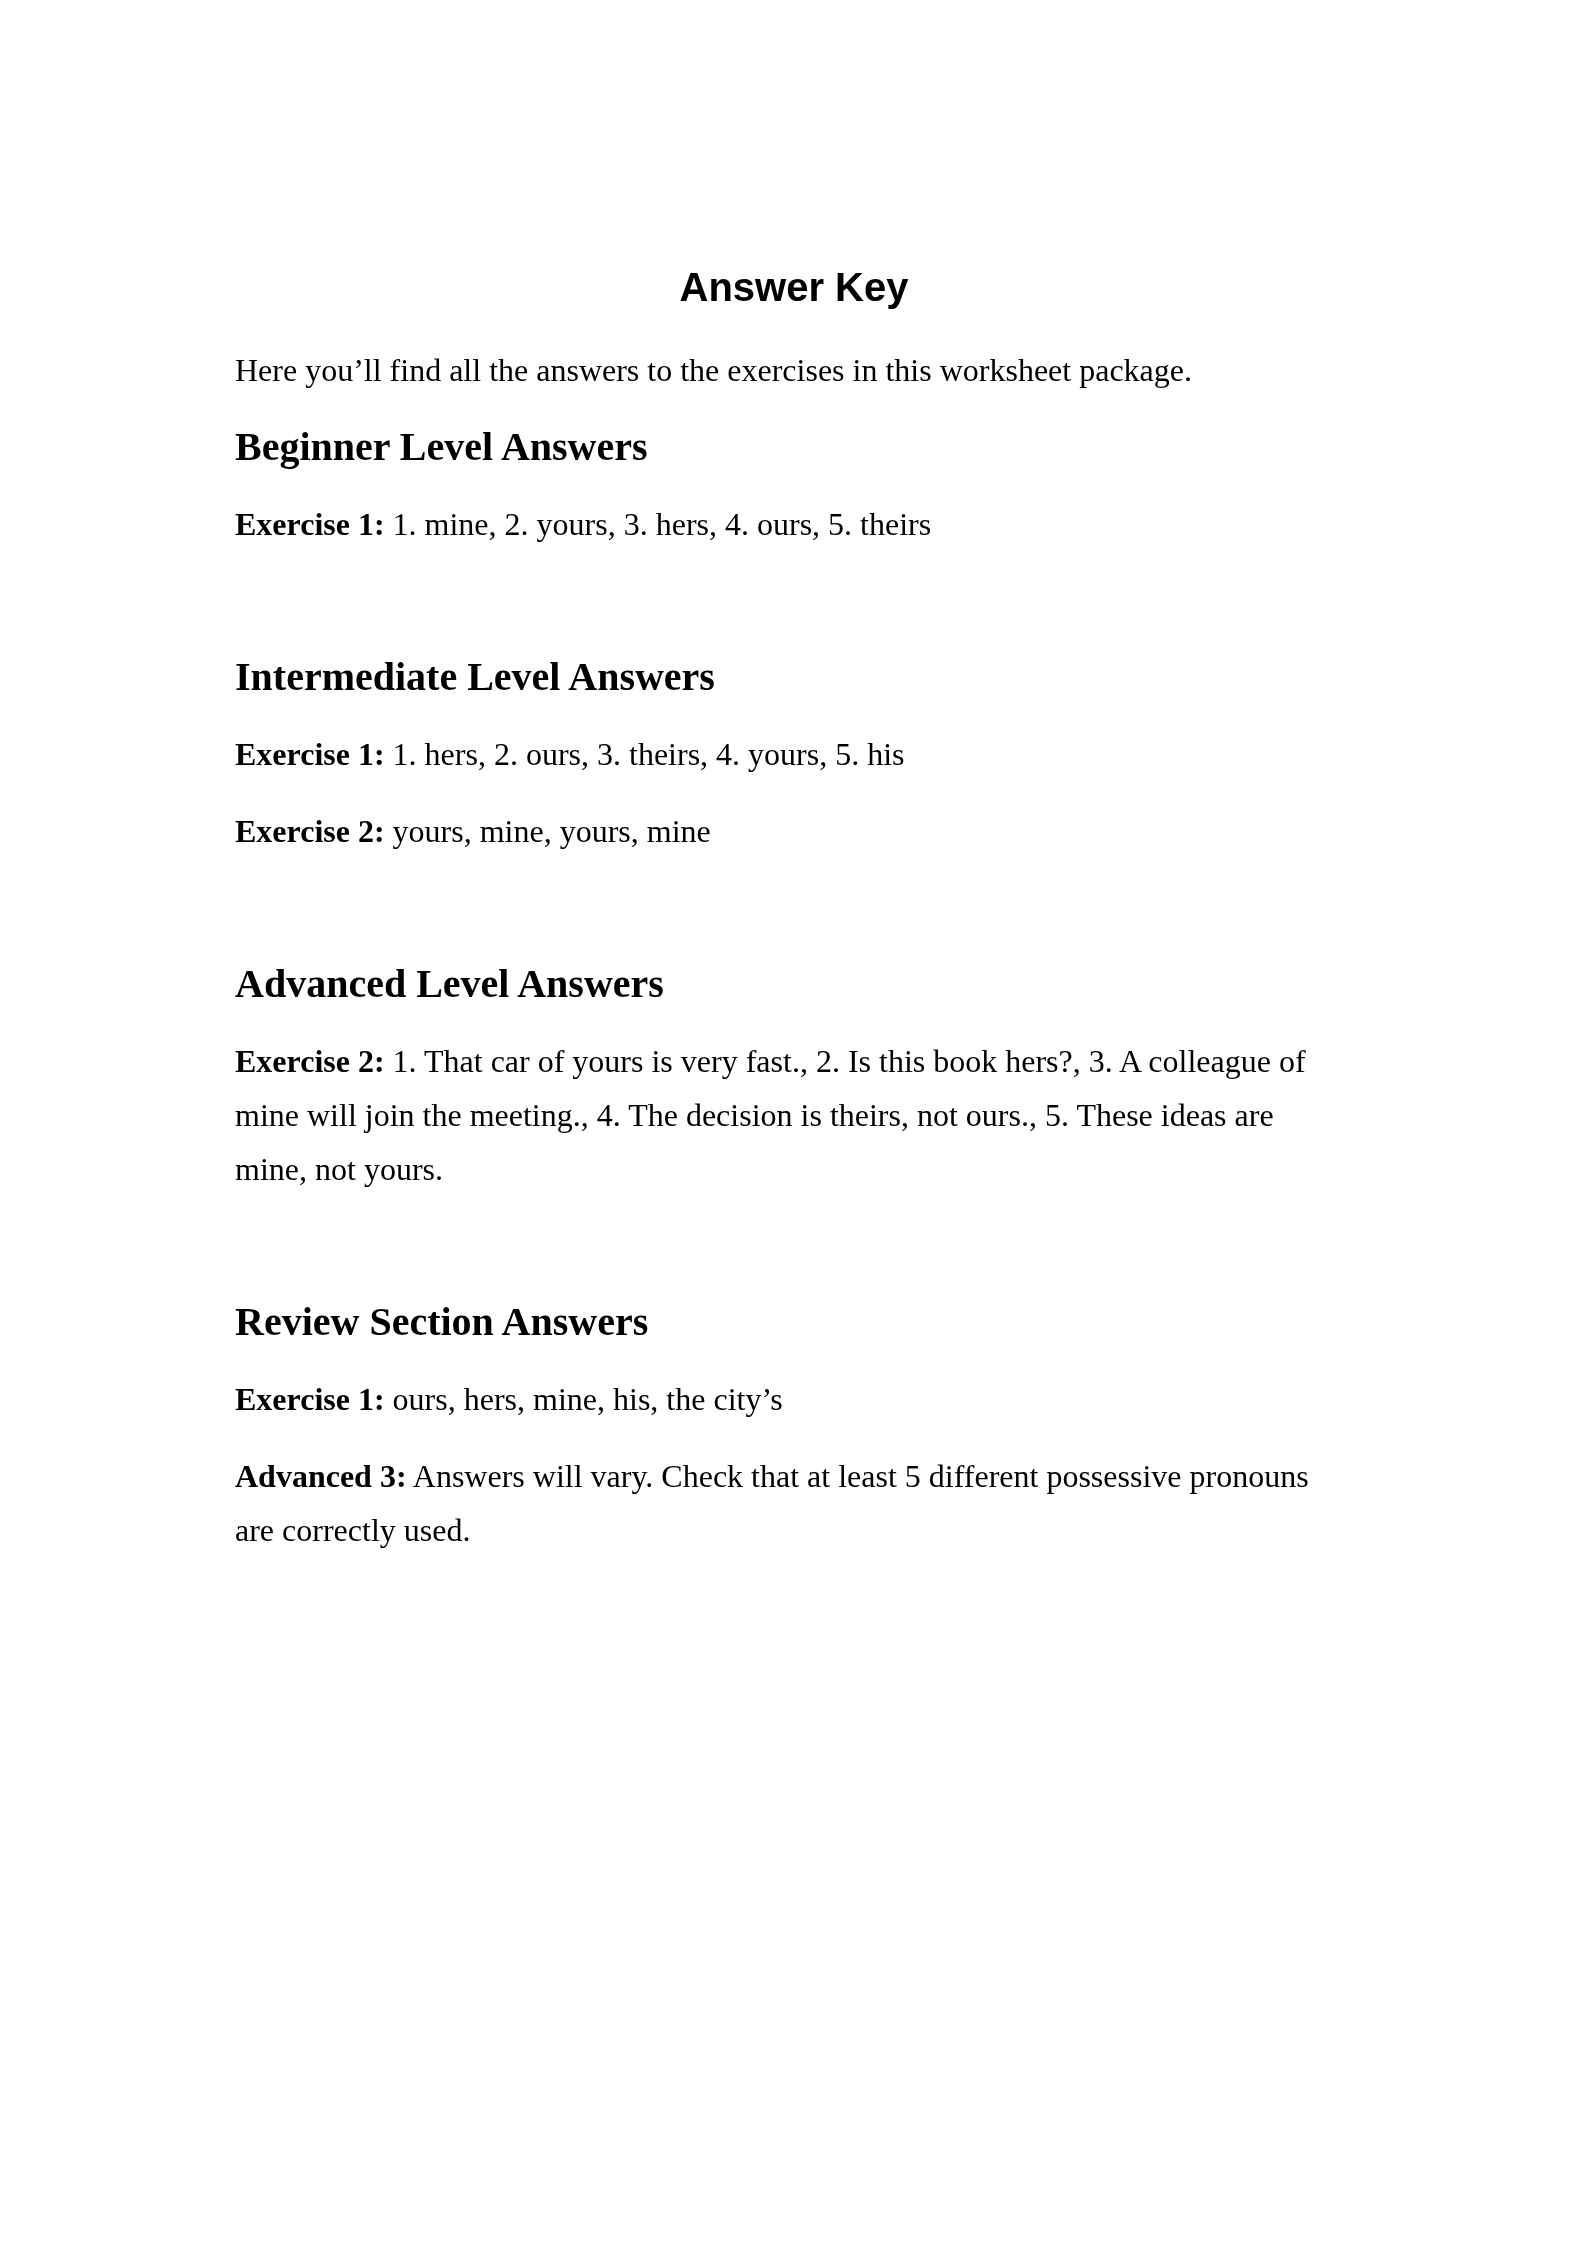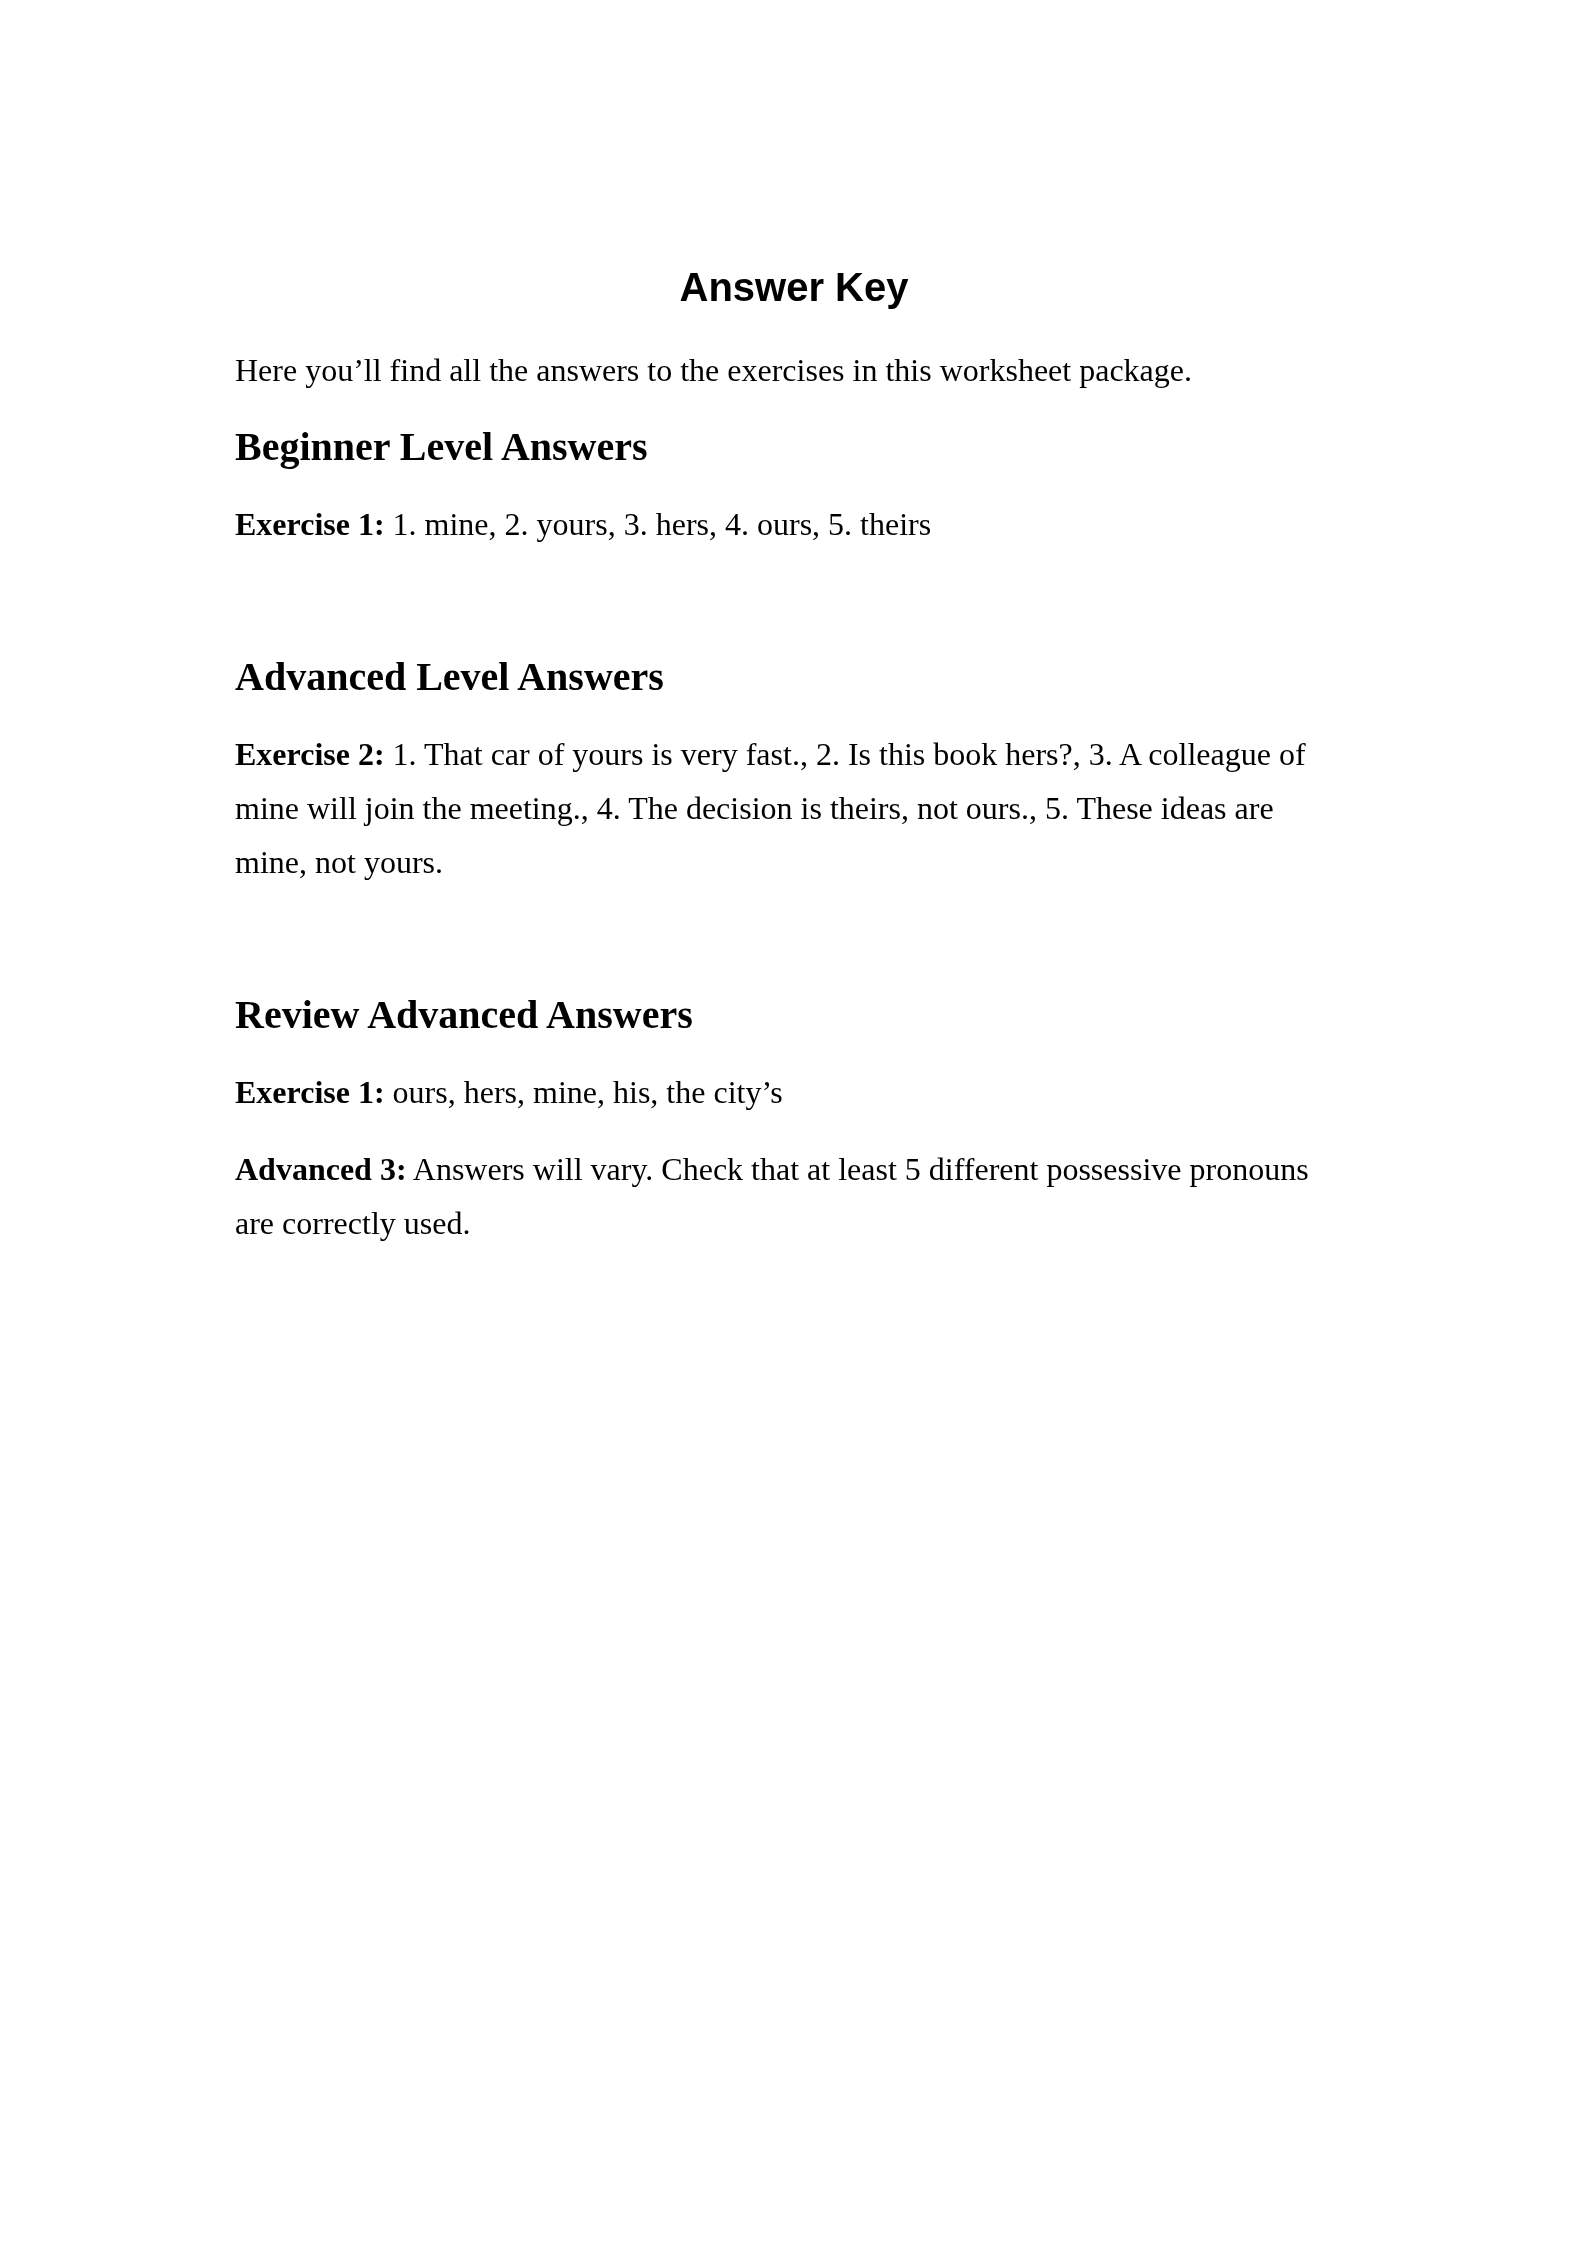--- a/index.html
+++ b/index.html
@@ -61,31 +61,42 @@
   <p class="intro">Here you’ll find all the answers to the exercises in this worksheet package.</p>
 
   <div class="section">
     <h2 class="section-heading">Beginner Level Answers</h2>
     <p class="exercise">
       <strong class="ex-label">Exercise 1:</strong>
       <span>1. mine, 2. yours, 3. hers, 4. ours, 5. theirs</span>
     </p>
   </div>
 
+  <div class="section">
+    <h2 class="section-heading">Intermediate Level Answers</h2>
+    <p class="exercise">
+      <strong class="ex-label">Exercise 1:</strong>
+      <span>1. hers, 2. ours, 3. theirs, 4. yours, 5. his</span>
+    </p>
+    <p class="exercise">
+      <strong class="ex-label">Exercise 2:</strong>
+      <span>yours, mine, yours, mine</span>
+    </p>
+  </div>
 
   <div class="section">
     <h2 class="section-heading">Advanced Level Answers</h2>
     <p class="exercise">
       <strong class="ex-label">Exercise 2:</strong>
       <span>1. That car of yours is very fast., 2. Is this book hers?, 3. A colleague of mine will join the meeting., 4. The decision is theirs, not ours., 5. These ideas are mine, not yours.</span>
     </p>
   </div>
 
   <div class="section">
-    <h2 class="section-heading">Review Advanced Answers</h2>
+    <h2 class="section-heading">Review Section Answers</h2>
     <p class="exercise">
       <strong class="ex-label">Exercise 1:</strong>
       <span>ours, hers, mine, his, the city’s</span>
     </p>
     <p class="exercise">
       <strong class="ex-label">Advanced 3:</strong>
       <span>Answers will vary. Check that at least 5 different possessive pronouns are correctly used.</span>
     </p>
   </div>
 

